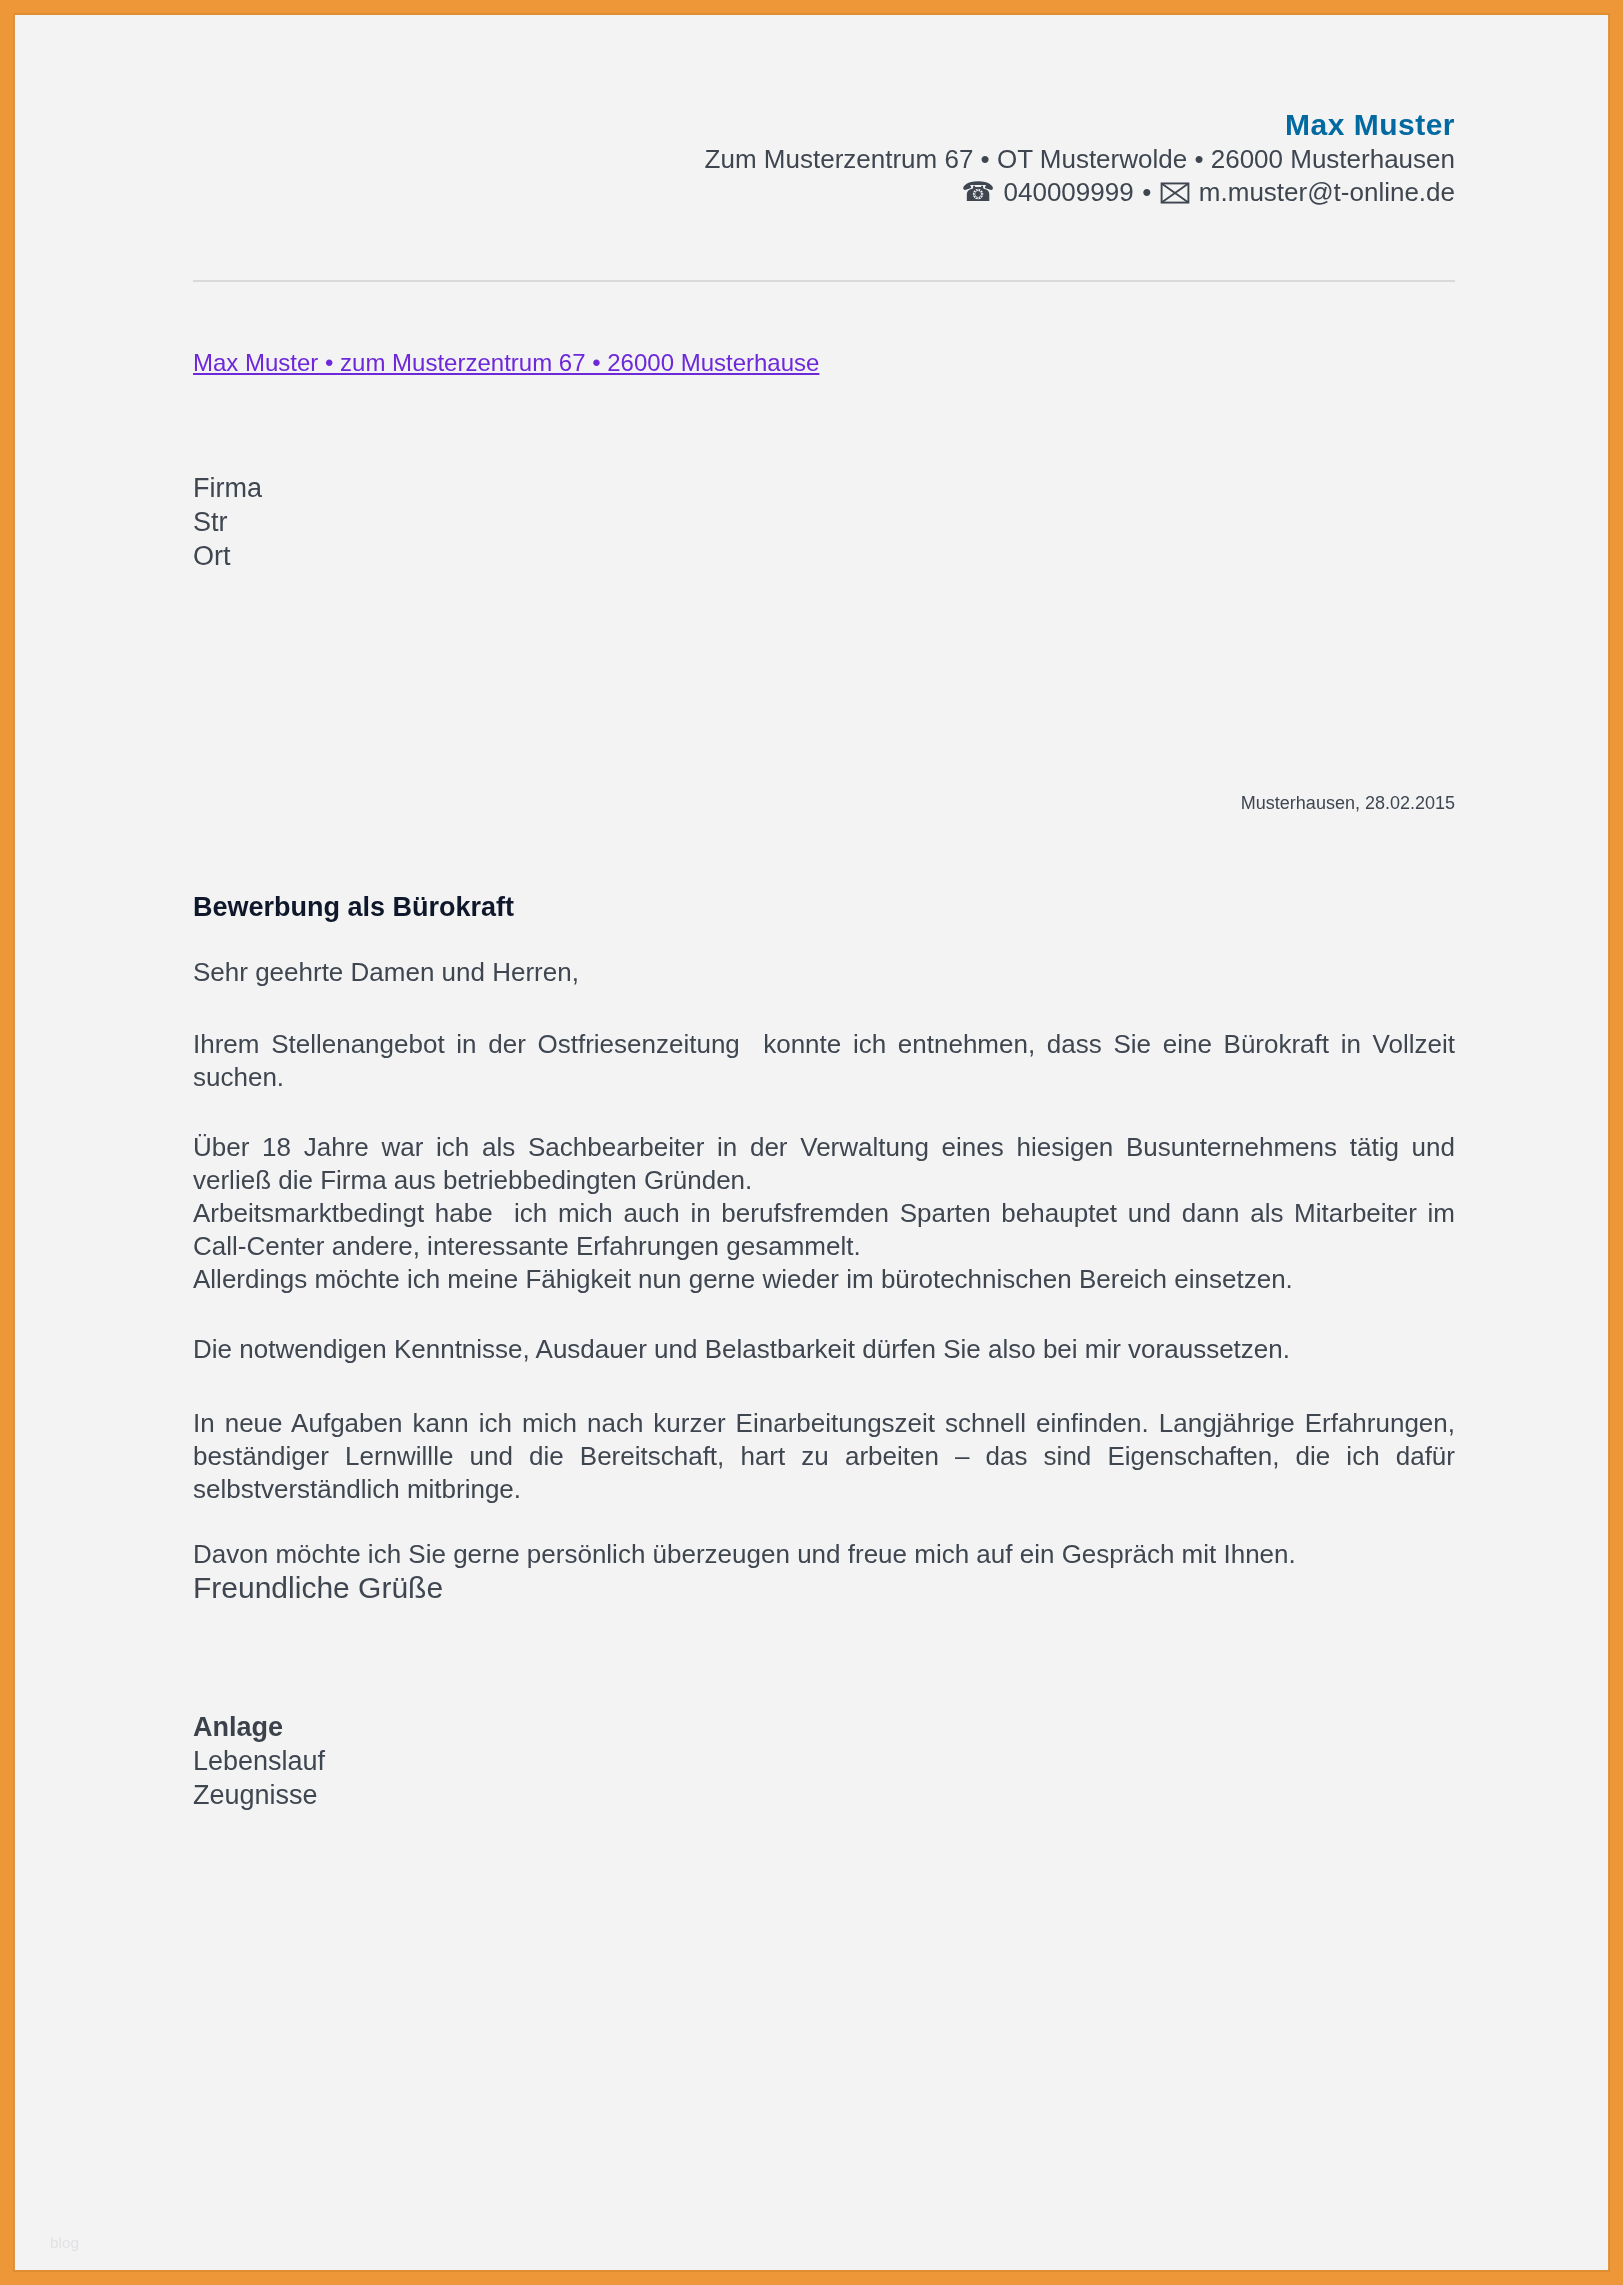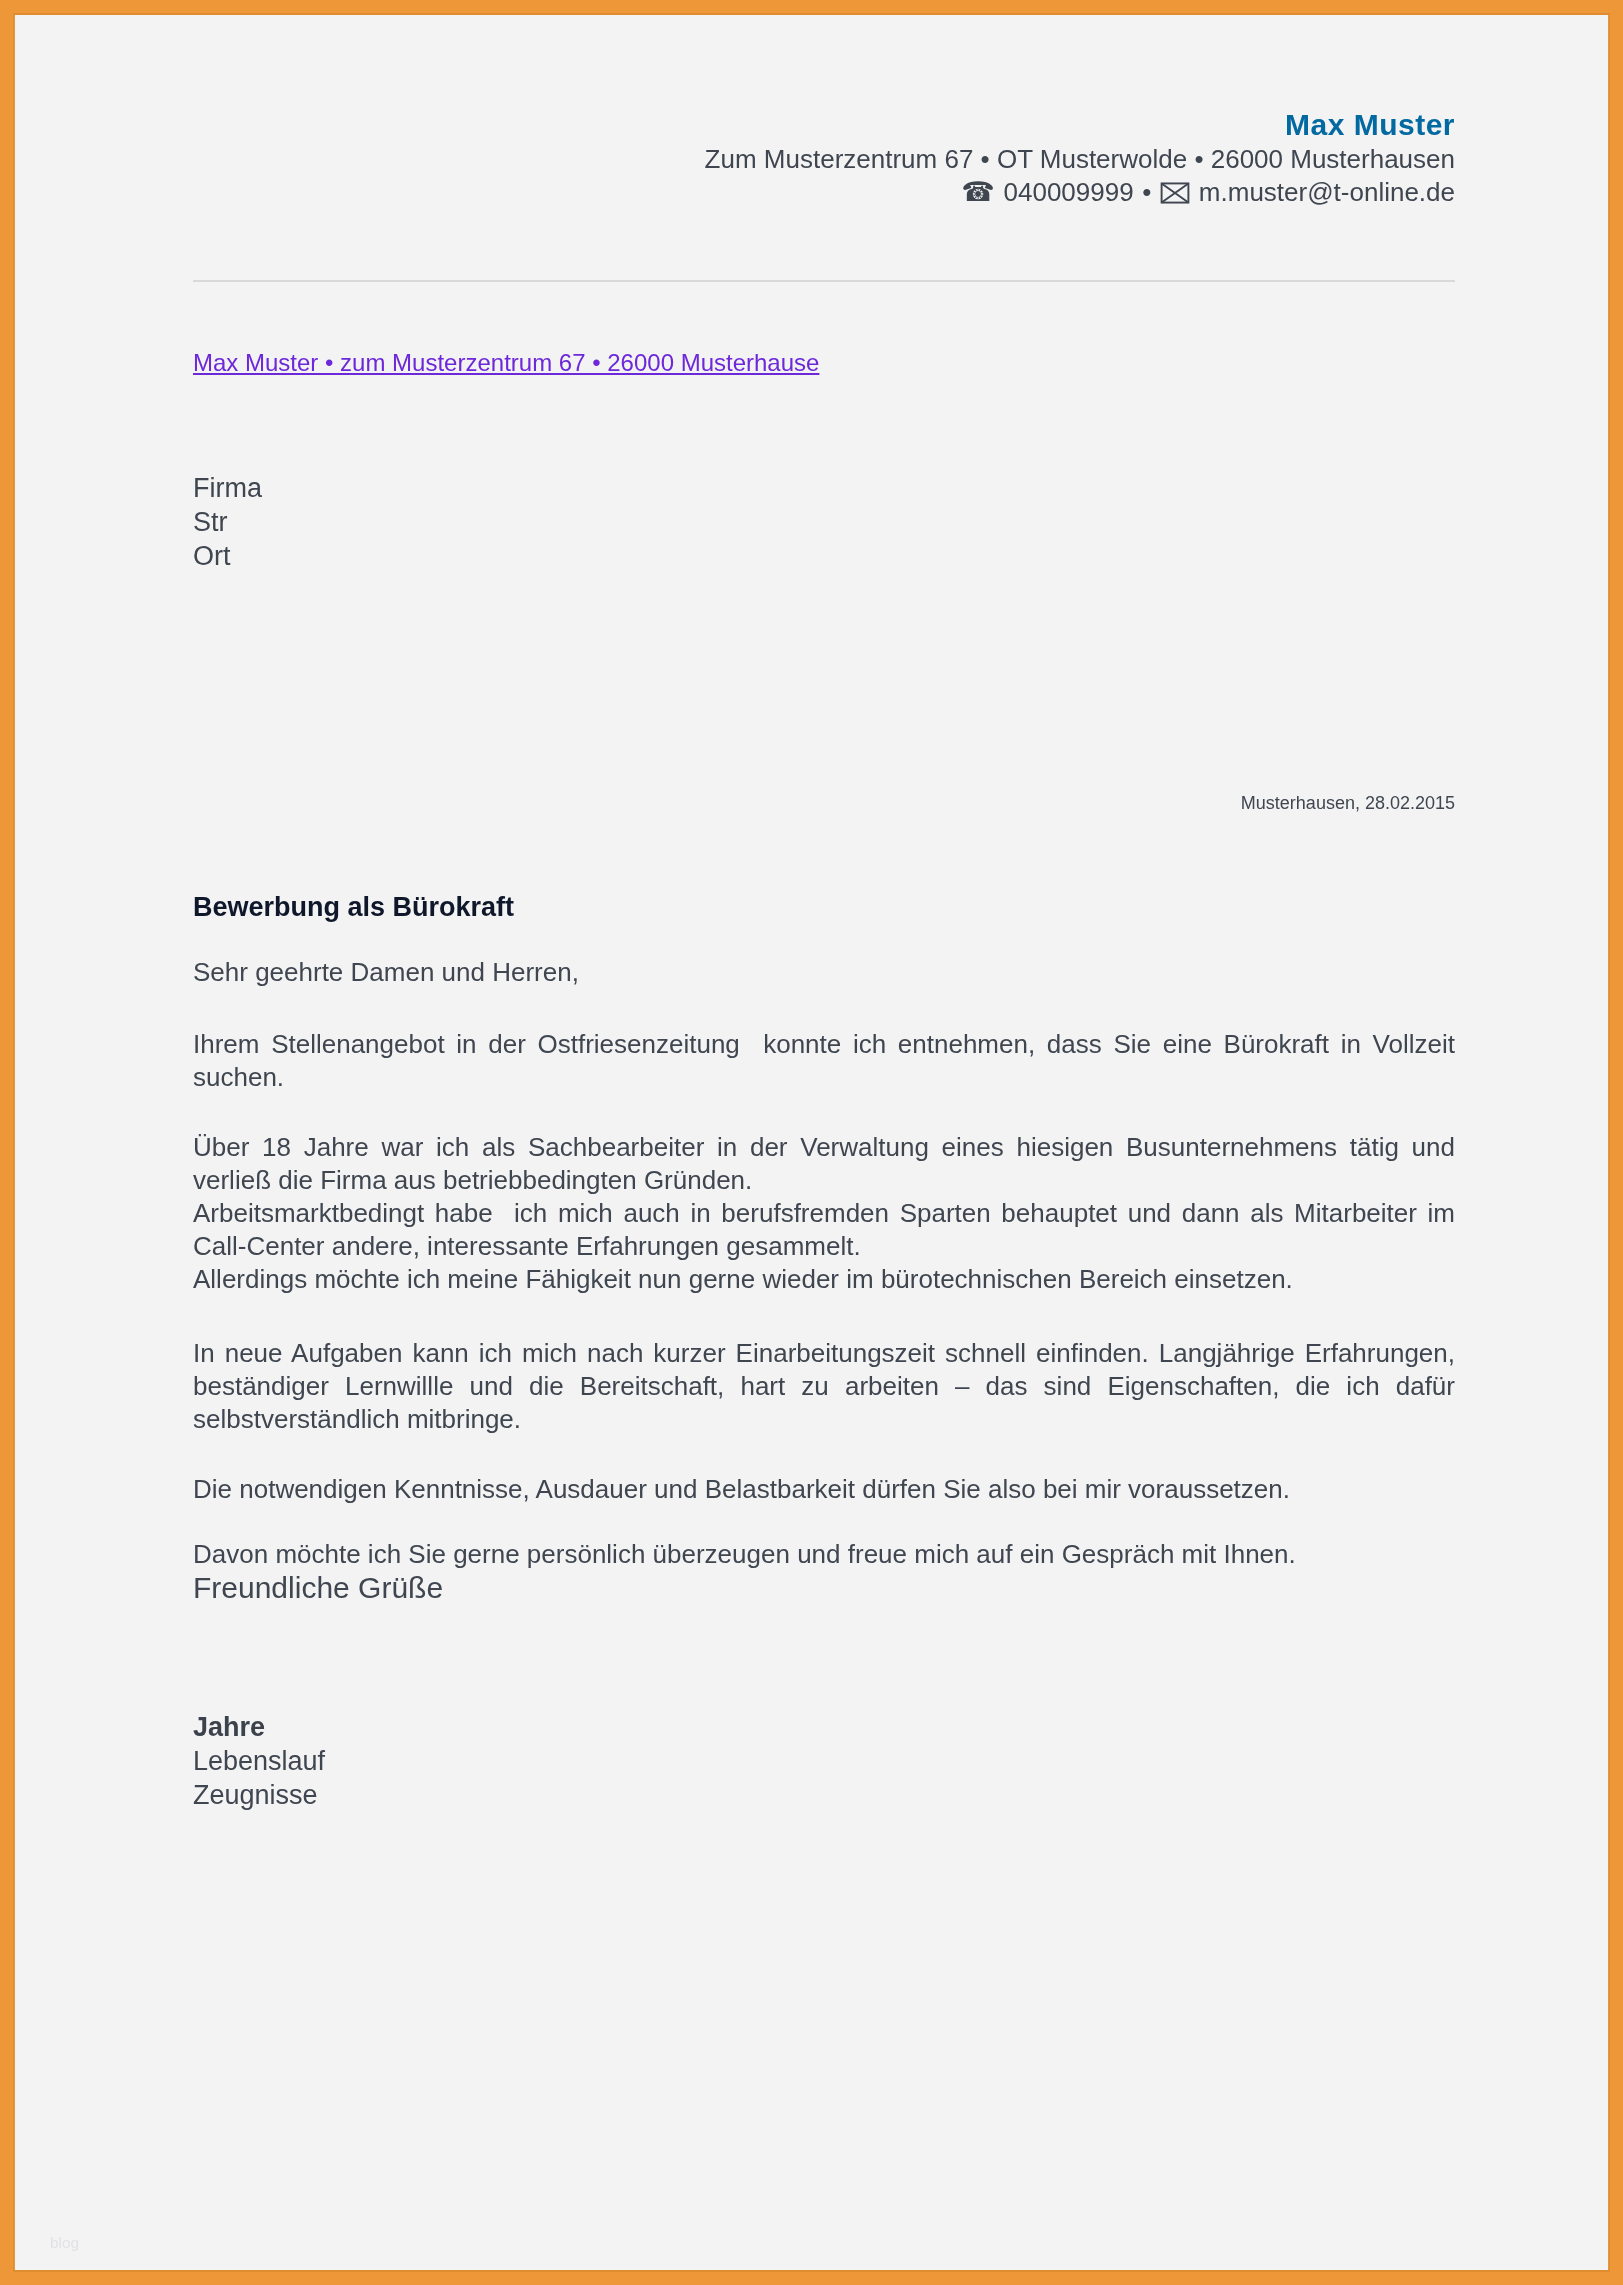--- a/index.html
+++ b/index.html
@@ -96,36 +96,36 @@
     <div class="para p1">
       <div class="line">Ihrem Stellenangebot in der Ostfriesenzeitung  konnte ich entnehmen, dass Sie eine Bürokraft in Vollzeit suchen.</div>
     </div>
 
     <div class="para p2">
       <div class="line">Über 18 Jahre war ich als Sachbearbeiter in der Verwaltung eines hiesigen Busunternehmens tätig und verließ die Firma aus betriebbedingten Gründen.</div>
       <div class="line">Arbeitsmarktbedingt habe  ich mich auch in berufsfremden Sparten behauptet und dann als Mitarbeiter im Call-Center andere, interessante Erfahrungen gesammelt.</div>
       <div class="line">Allerdings möchte ich meine Fähigkeit nun gerne wieder im bürotechnischen Bereich einsetzen.</div>
     </div>
 
+    <div class="para p4">
+      <div class="line">Die notwendigen Kenntnisse, Ausdauer und Belastbarkeit dürfen Sie also bei mir voraussetzen.</div>
+    </div>
+
     <div class="para p3">
       <div class="line">In neue Aufgaben kann ich mich nach kurzer Einarbeitungszeit schnell einfinden. Langjährige Erfahrungen, beständiger Lernwillle und die Bereitschaft, hart zu arbeiten – das sind Eigenschaften, die ich dafür selbstverständlich mitbringe.</div>
-    </div>
-
-    <div class="para p4">
-      <div class="line">Die notwendigen Kenntnisse, Ausdauer und Belastbarkeit dürfen Sie also bei mir voraussetzen.</div>
     </div>
 
     <div class="para p5">
       <div class="line">Davon möchte ich Sie gerne persönlich überzeugen und freue mich auf ein Gespräch mit Ihnen.</div>
     </div>
 
     <div class="closing">Freundliche Grüße</div>
 
     <div class="enclosure">
-      <div class="title">Jahre</div>
+      <div class="title">Anlage</div>
       <div>Lebenslauf</div>
       <div>Zeugnisse</div>
     </div>
 
   </div>
 
   <div class="watermark">blog</div>
 </div>
 
 

